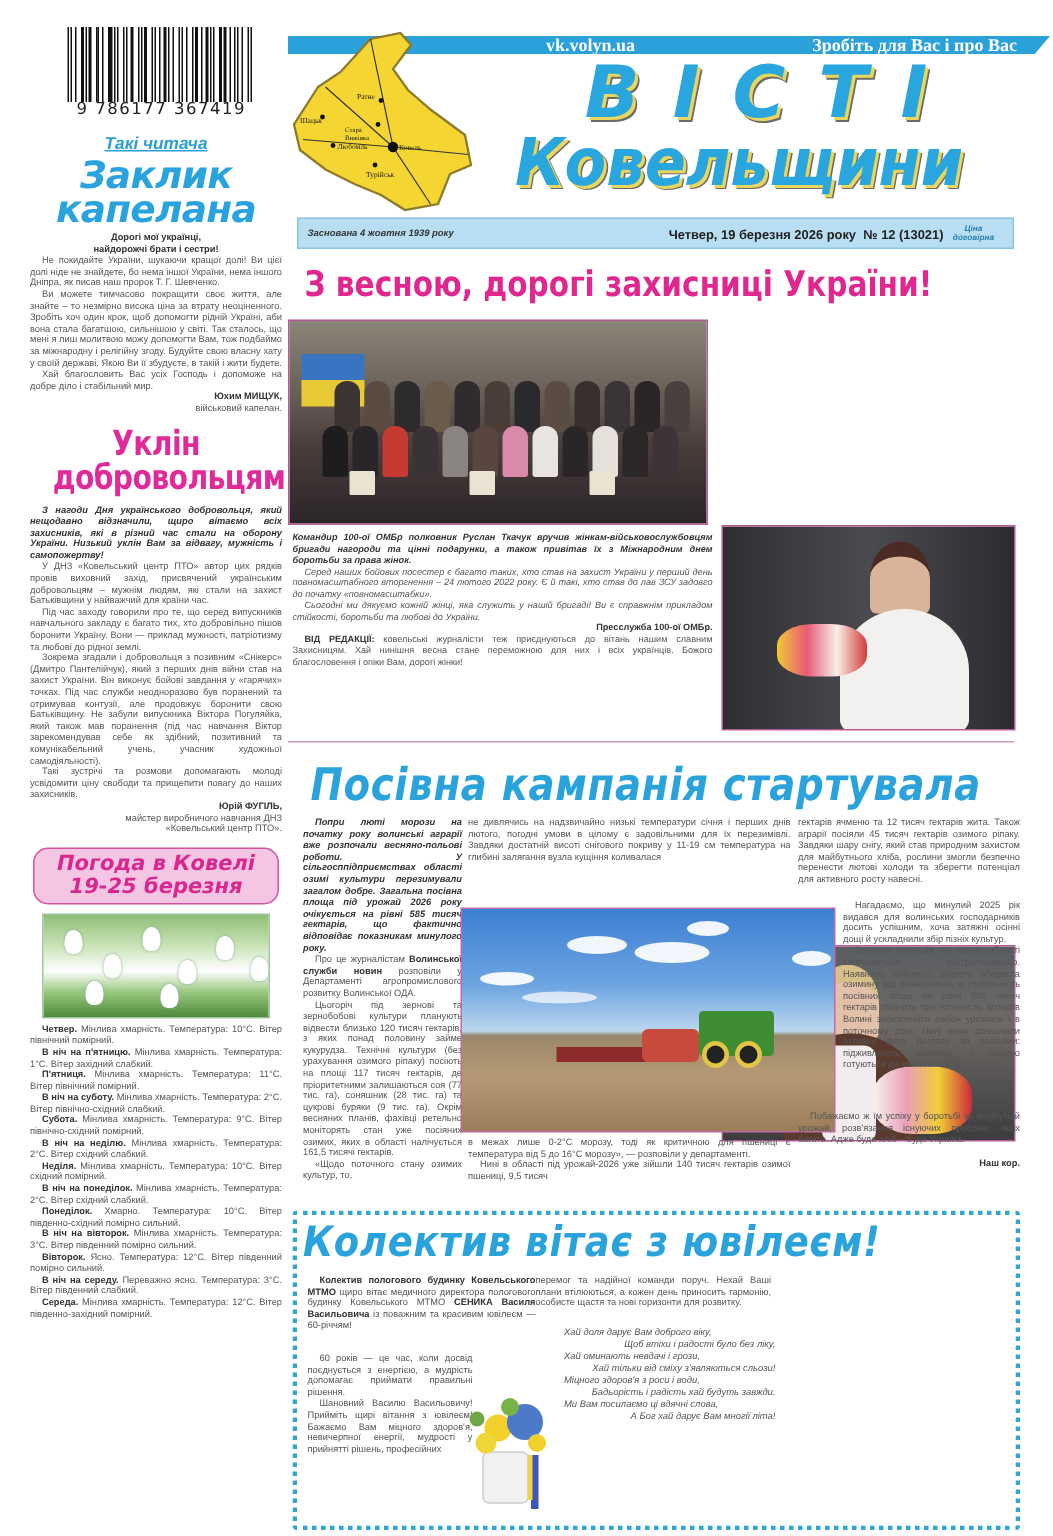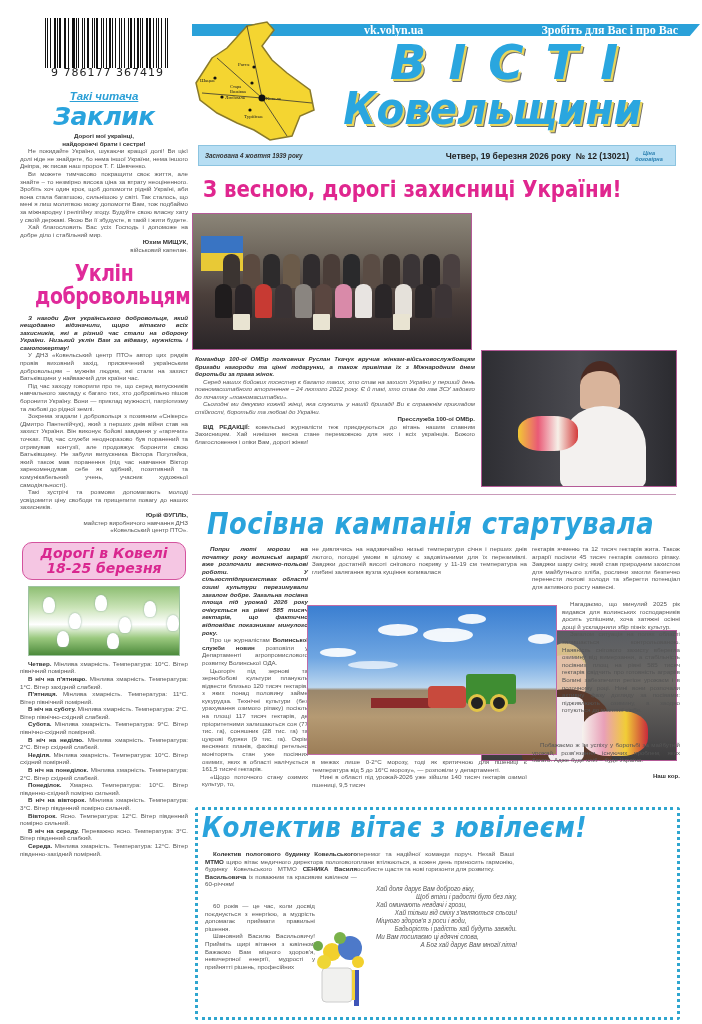--- a/index.html
+++ b/index.html
@@ -153,40 +153,40 @@
 <div id="title1" class="abs">ВІСТІ</div>
 <div id="title2" class="abs">Ковельщини</div>
 <div id="dateline" class="abs">
   <span class="founded">Заснована 4 жовтня 1939 року</span>
   <span class="date"><span>Четвер, 19 березня  2026 року</span>&nbsp;&nbsp;<span>№ 12 (13021)</span></span>
   <span class="price"><span>Ціна</span><br><span>договірна</span></span>
 </div>
 
 <div id="left" class="abs">
   <div class="kicker">Такі читача</div>
-  <div class="bluehead" style="margin-top:3px"><span>Заклик</span><br></div>
+  <div class="bluehead" style="margin-top:3px"><span>Заклик</span><br><span>капелана</span></div>
   <p class="b c" style="margin-top:4px"><span>Дорогі мої українці,</span><br><span>найдорожчі брати і сестри!</span></p>
   <p class="ind">Не покидайте України, шукаючи кращої долі! Ви цієї долі ніде не знайдете, бо нема іншої України, нема іншого Дніпра, як писав наш пророк Т. Г. Шевченко.</p>
   <p class="ind">Ви можете тимчасово покращити своє життя, але знайте – то незмірно висока ціна за втрату неоціненного. Зробіть хоч один крок, щоб допомогти рідній Україні, аби вона стала багатшою, сильнішою у світі. Так сталось, що мені я лиш молитвою можу допомогти Вам, тож подбаймо за міжнародну і релігійну згоду. Будуйте свою власну хату у своїй державі. Якою Ви її збудуєте, в такій і жити будете.</p>
   <p class="ind">Хай благословить Вас усіх Господь і допоможе на добре діло і стабільний мир.</p>
   <p class="r b">Юхим МИЩУК,</p>
   <p class="r">військовий капелан.</p>
 
   <div class="pinkhead" style="margin-top:8px"><span>Уклін</span><br><span>добровольцям</span></div>
   <p class="bi ind" style="margin-top:6px">З нагоди Дня українського добровольця, який нещодавно відзначили, щиро вітаємо всіх захисників, які в різний час стали на оборону України. Низький уклін Вам за відвагу, мужність і самопожертву!</p>
   <p class="ind">У ДНЗ «Ковельський центр ПТО» автор цих рядків провів виховний захід, присвячений українським добровольцям – мужнім людям, які стали на захист Батьківщини у найважчий для країни час.</p>
   <p class="ind">Під час заходу говорили про те, що серед випускників навчального закладу є багато тих, хто добровільно пішов боронити Україну. Вони — приклад мужності, патріотизму та любові до рідної землі.</p>
   <p class="ind">Зокрема згадали і добровольця з позивним «Снікерс» (Дмитро Пантелійчук), який з перших днів війни став на захист України. Він виконує бойові завдання у «гарячих» точках. Під час служби неодноразово був поранений та отримував контузії, але продовжує боронити свою Батьківщину. Не забули випускника Віктора Погуляйка, який також мав поранення (під час навчання Віктор зарекомендував себе як здібний, позитивний та комунікабельний учень, учасник художньої самодіяльності).</p>
   <p class="ind">Такі зустрічі та розмови допомагають молоді усвідомити ціну свободи та прищепити повагу до наших захисників.</p>
   <p class="r b">Юрій ФУГІЛЬ,</p>
   <p class="r"><span>майстер виробничого навчання ДНЗ</span><br><span>«Ковельський центр ПТО».</span></p>
 
   <div class="weatherbox">
-    <div>Дорогі в Ковелі</div>
-    <div>18-25 березня</div>
+    <div>Погода в Ковелі</div>
+    <div>19-25 березня</div>
   </div>
   <div class="snowdrops">
     <i style="left:14px;top:10px"></i>
       <i style="left:40px;top:26px"></i>
       <i style="left:66px;top:8px"></i>
       <i style="left:90px;top:30px"></i>
       <i style="left:115px;top:14px"></i>
       <i style="left:138px;top:28px"></i>
       <i style="left:28px;top:44px"></i>
       <i style="left:78px;top:46px"></i>

